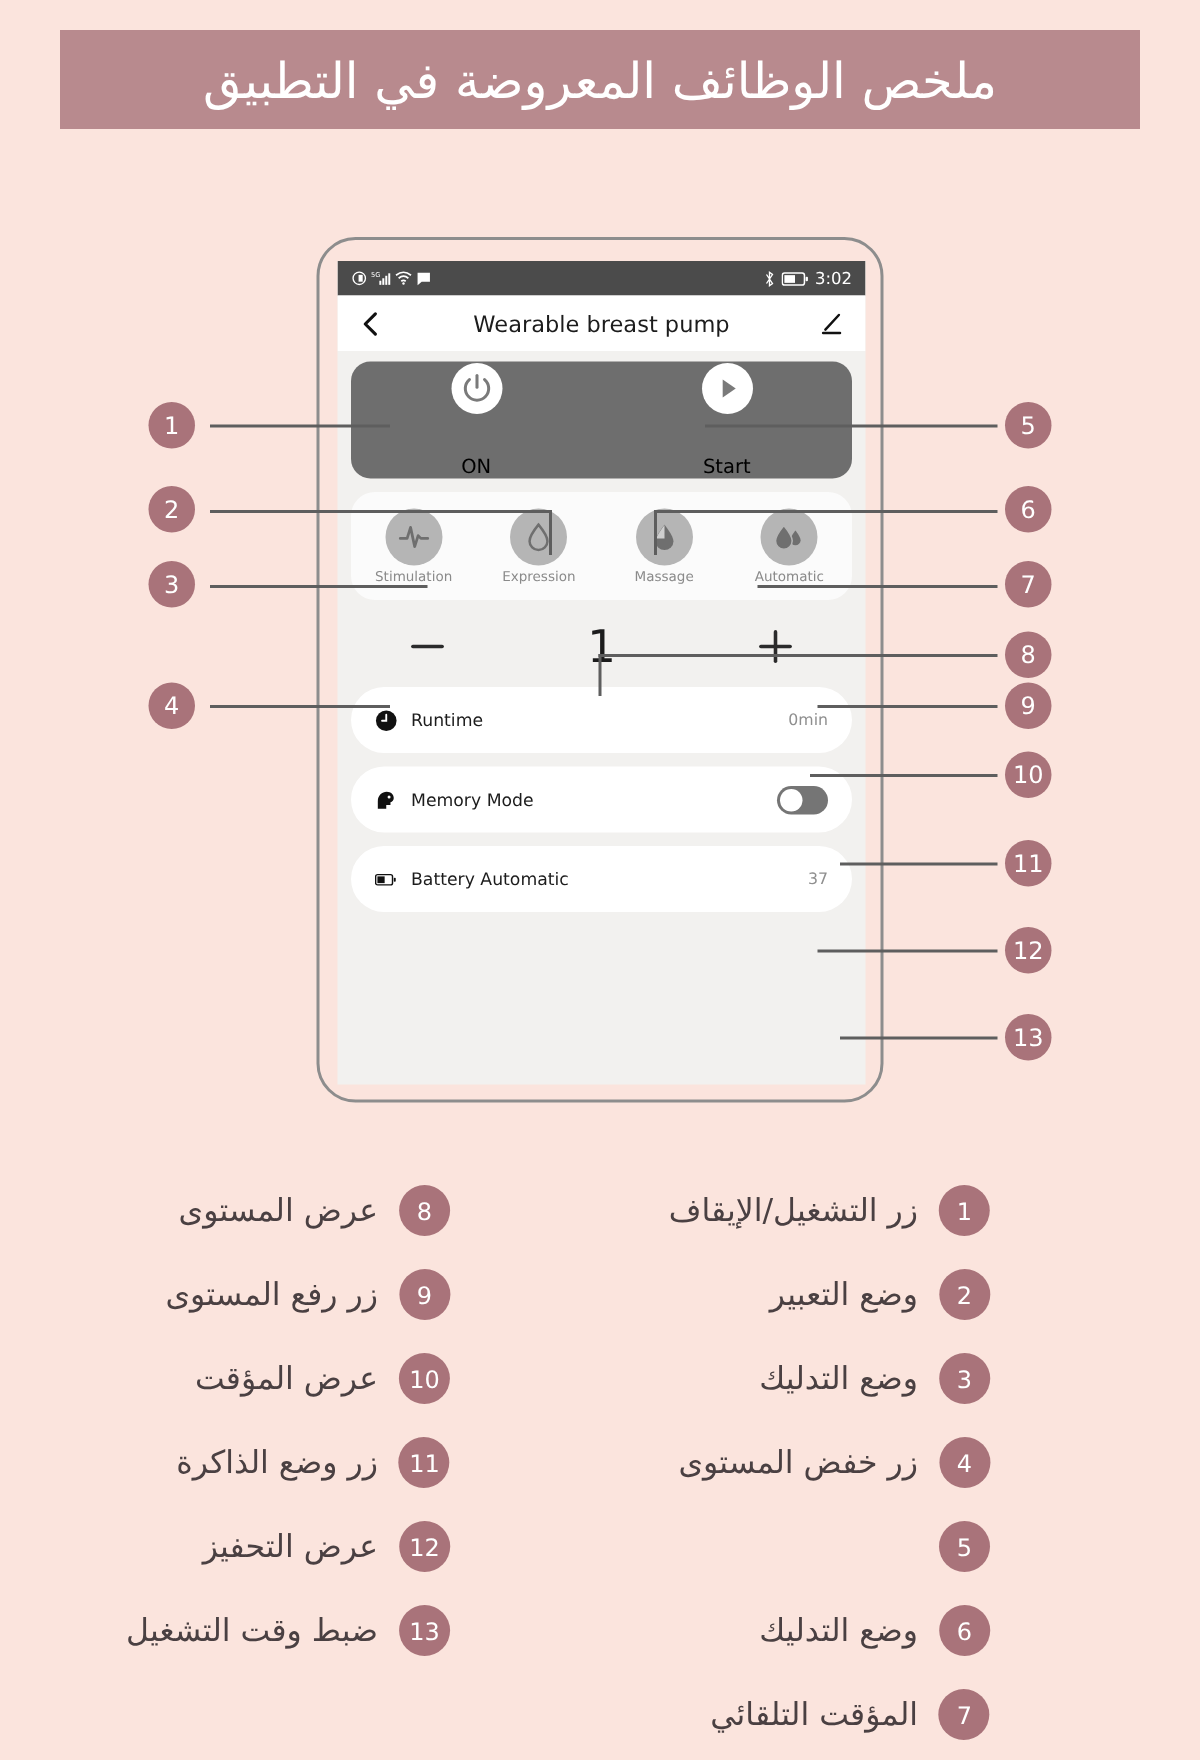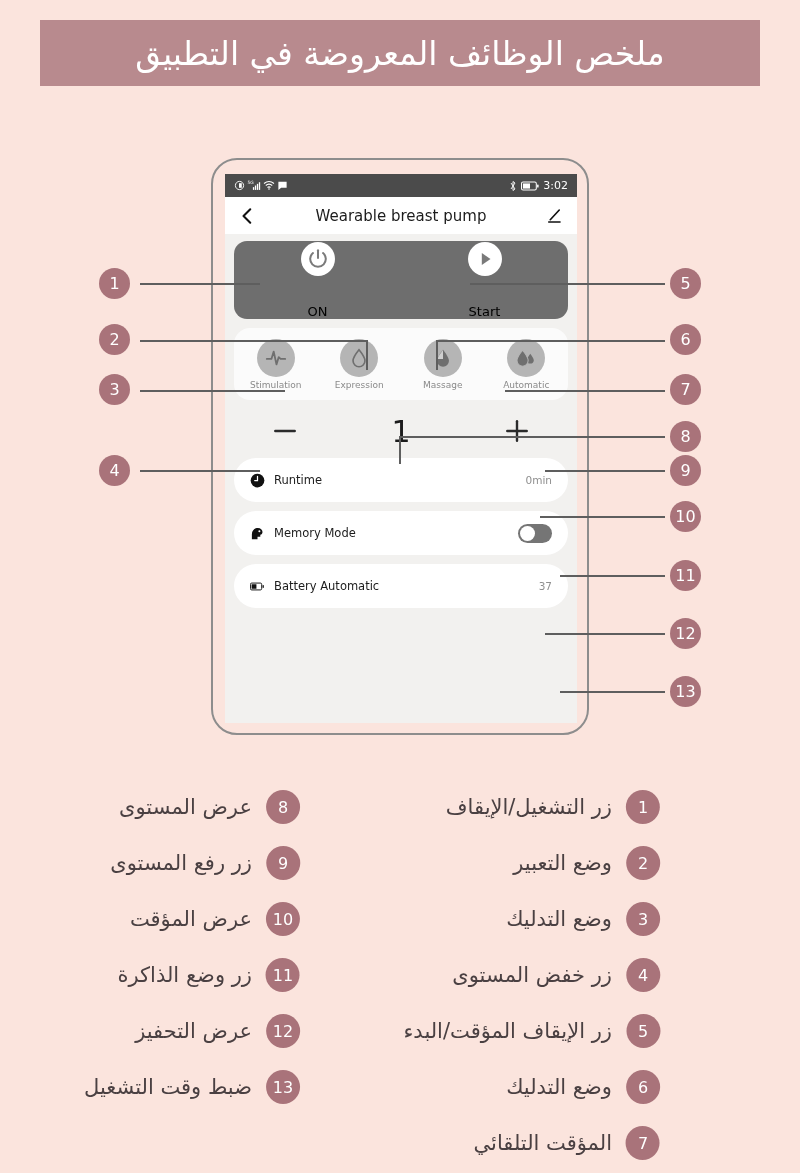--- a/index.html
+++ b/index.html
@@ -362,21 +362,20 @@
       <div class="legend-item" style="left:260px; top:124px; transform:translateX(-100%);">
         <span class="legend-badge">3</span>
         <span class="legend-text">وضع التدليك</span>
       </div>
       <div class="legend-item" style="left:260px; top:180px; transform:translateX(-100%);">
         <span class="legend-badge">4</span>
         <span class="legend-text">زر خفض المستوى</span>
       </div>
       <div class="legend-item" style="left:260px; top:236px; transform:translateX(-100%);">
         <span class="legend-badge">5</span>
-        <span class="legend-text">زر الإيقاف المؤقت/البدء</span>
       </div>
       <div class="legend-item" style="left:260px; top:292px; transform:translateX(-100%);">
         <span class="legend-badge">6</span>
         <span class="legend-text">وضع التدليك</span>
       </div>
       <div class="legend-item" style="left:260px; top:348px; transform:translateX(-100%);">
         <span class="legend-badge">7</span>
         <span class="legend-text">المؤقت التلقائي</span>
       </div>
     </div>

